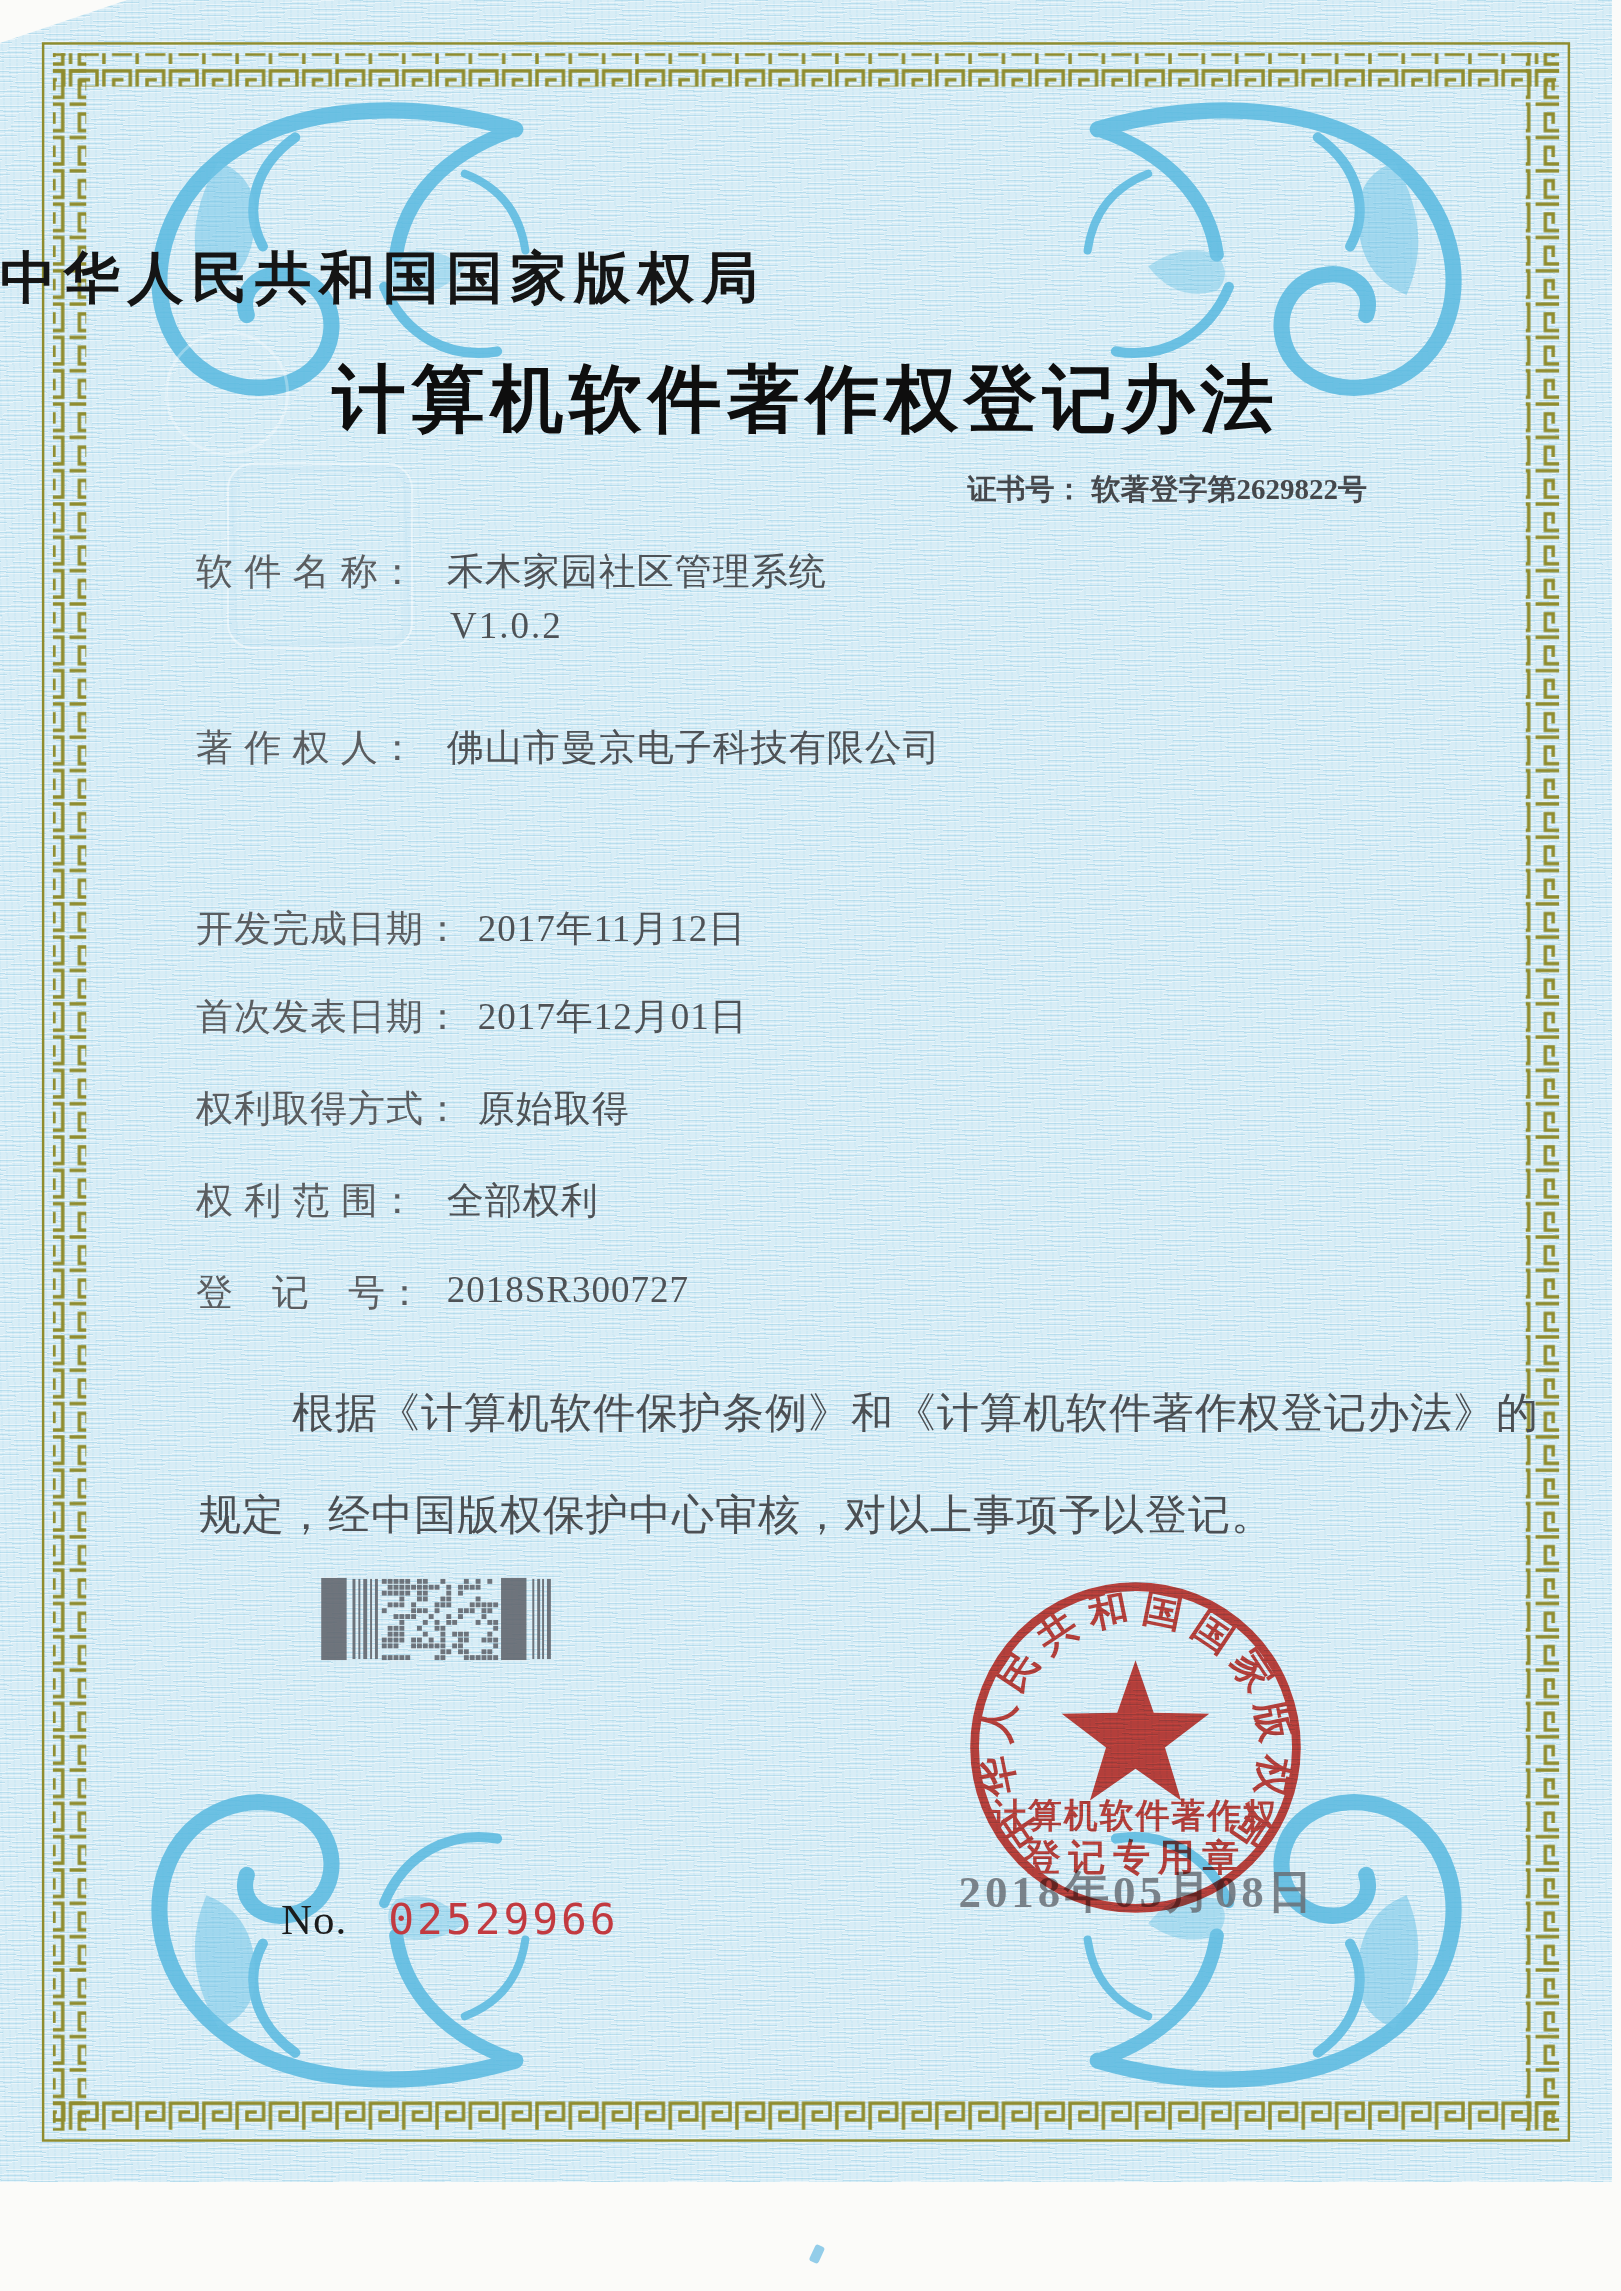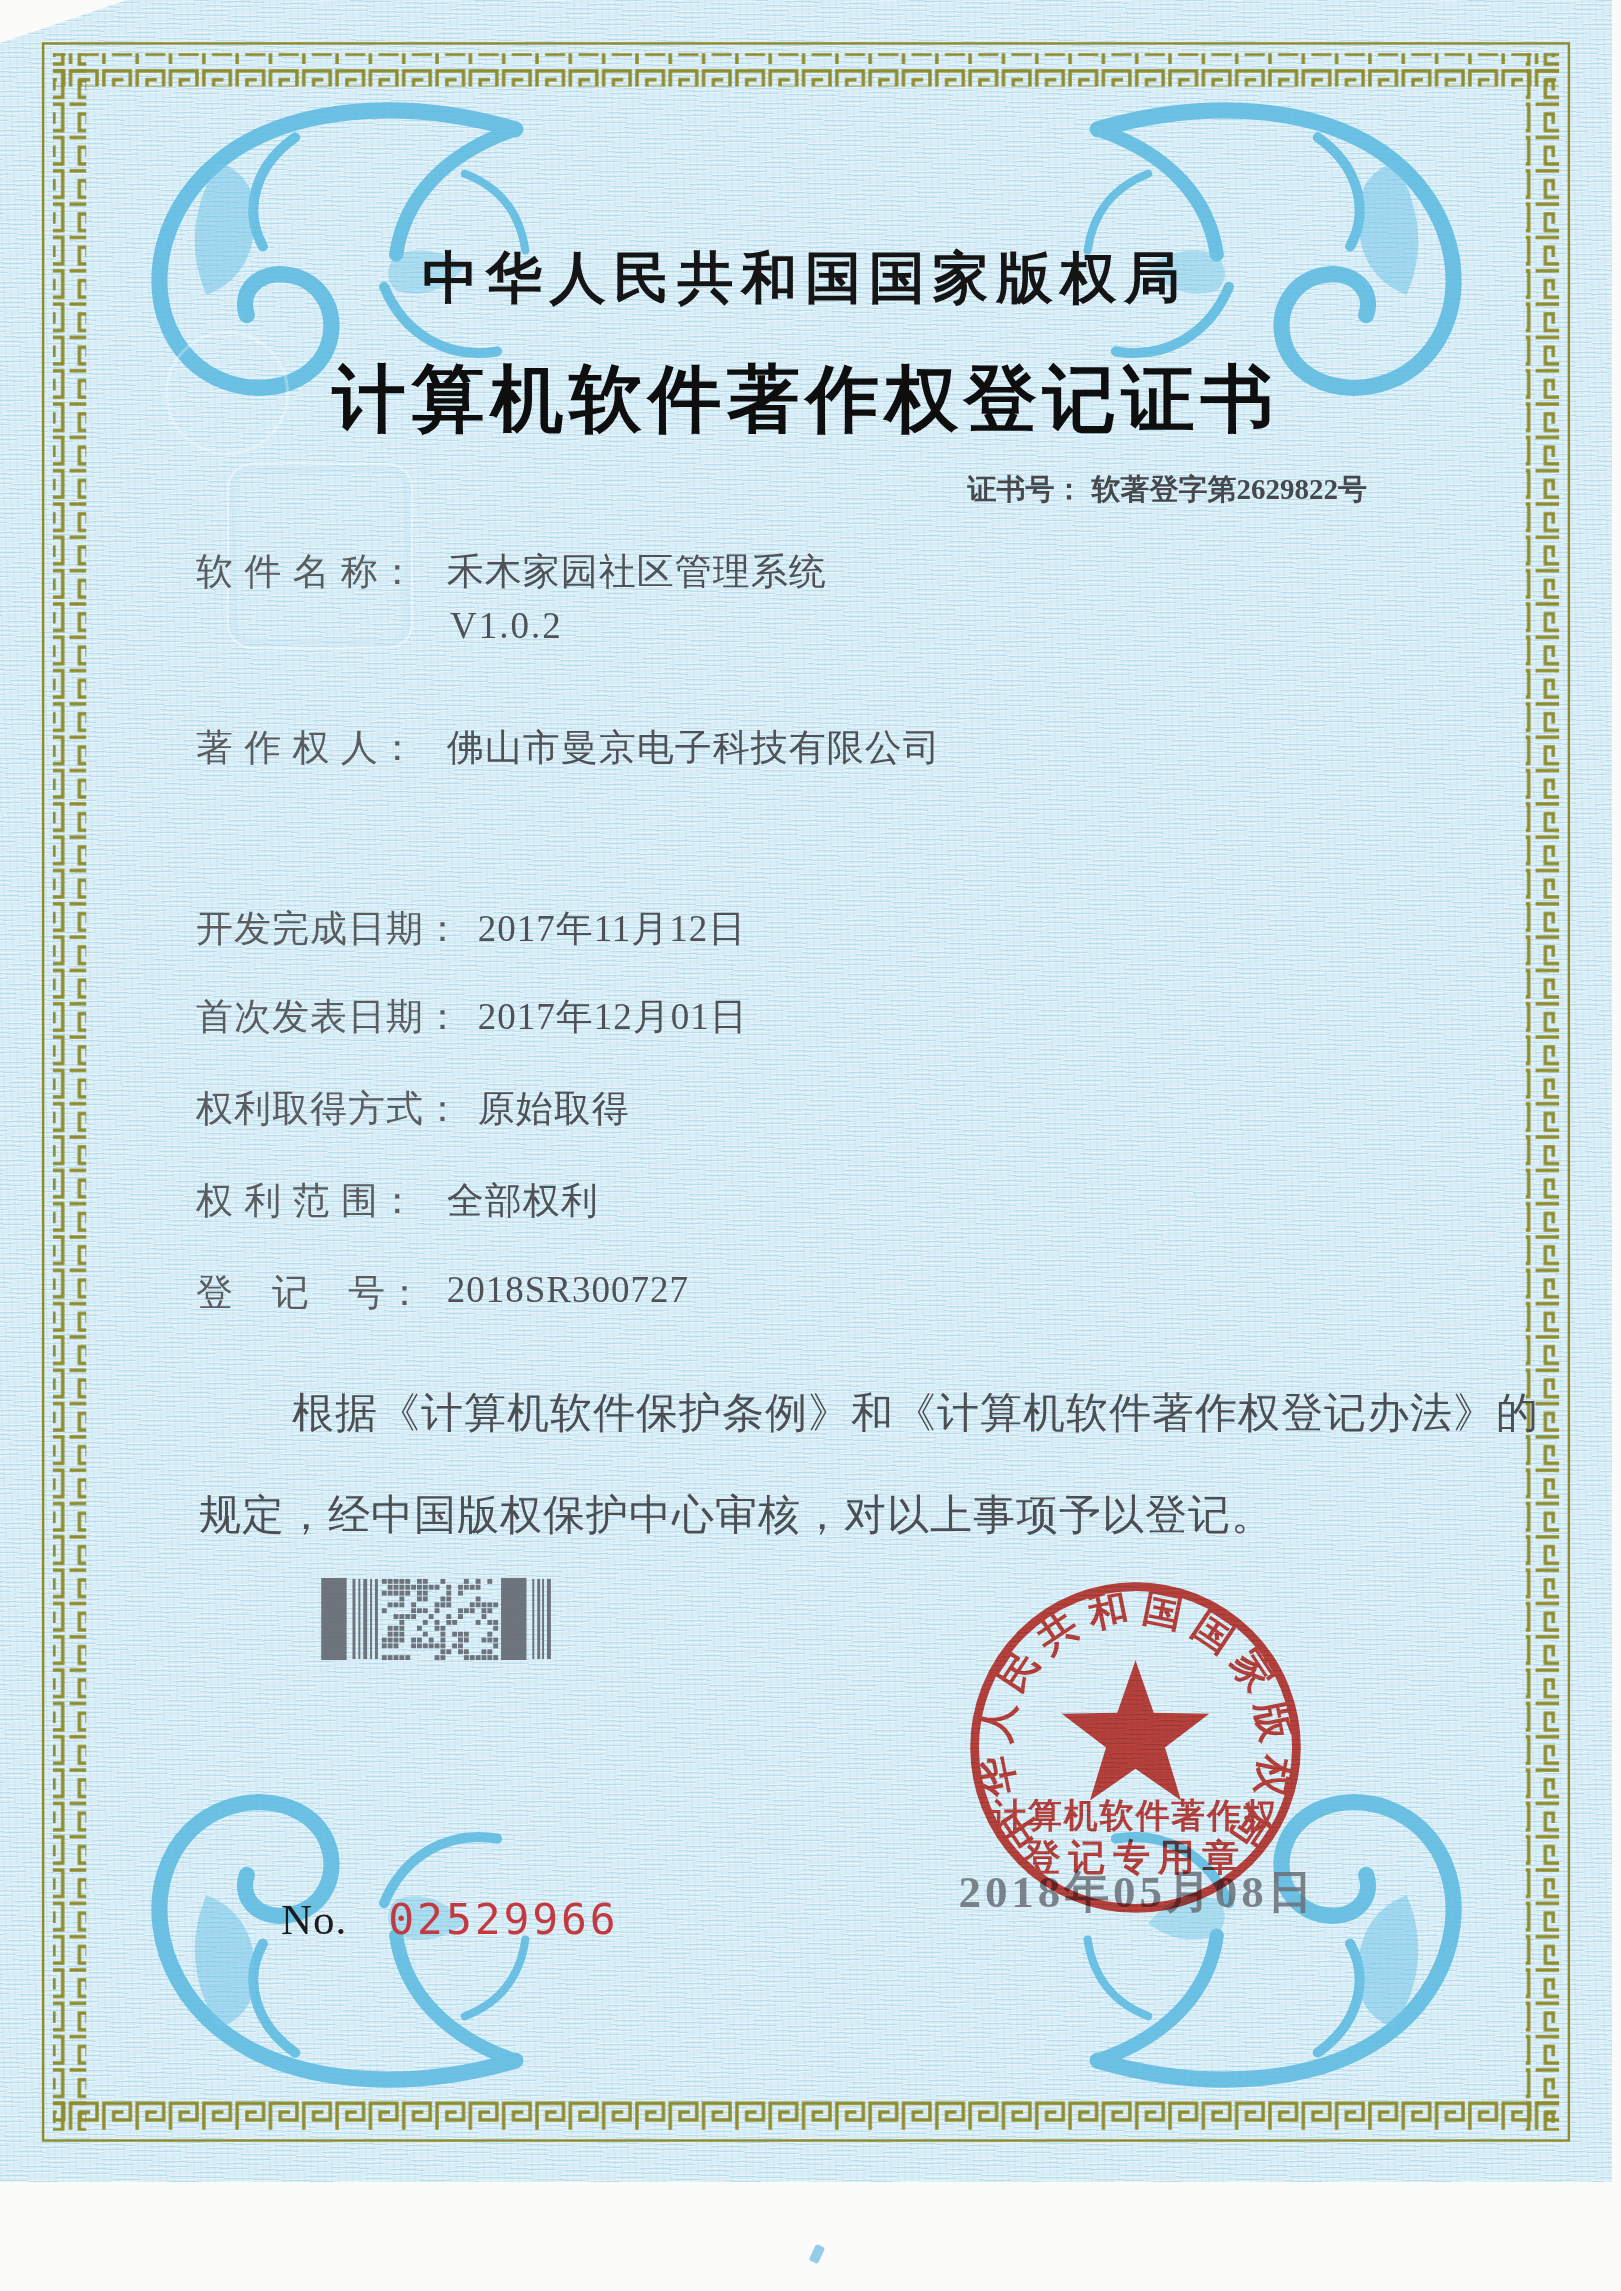--- a/index.html
+++ b/index.html
@@ -21,21 +21,21 @@
     border-top:43px solid #fbfbf9;border-right:127px solid transparent;}
   .flourish{position:absolute;width:461px;height:323px;opacity:.85;}
   .fl-tr{transform:scaleX(-1);}
   .fl-bl{transform:scaleY(-1);}
   .fl-br{transform:scale(-1,-1);}
   .emboss-square{position:absolute;left:227px;top:463px;width:182px;height:182px;
     border:2.9px solid rgba(255,255,255,.55);border-radius:25.5px;
     box-shadow:inset 0 0 0 7.8px rgba(190,223,238,.30);opacity:.75;}
   .emboss-ring{position:absolute;left:165px;top:331px;width:118px;height:118px;
     border:3.9px solid rgba(255,255,255,.5);border-radius:50%;opacity:.6;}
-  .authority{position:absolute;left:0;right:2px;top:241px;text-align:center;
+  .authority{position:absolute;left:0;right:2px;top:241px;text-align:left;
     font-size:56px;font-weight:700;letter-spacing:7.8px;color:#151515;}
   .cert-title{position:absolute;left:0;right:0;top:351px;text-align:center;
     font-size:73px;font-weight:900;letter-spacing:5.9px;color:#0e0e0e;}
   .certno{position:absolute;top:470px;right:245px;display:flex;gap:8px;
     font-size:29px;color:#45484c;font-weight:600;}
   .row{position:absolute;left:196px;display:flex;align-items:flex-start;font-size:37px;}
   .row .lbl{min-width:235px;color:#5a5d60;letter-spacing:1px;white-space:pre;}
   .row .val{margin-left:15.7px;color:#4e5256;letter-spacing:1px;}
   .val2{position:absolute;left:450px;top:604px;font-size:37px;color:#4e5256;letter-spacing:2px;}
   .stmt{position:absolute;font-size:42px;color:#4b4f53;letter-spacing:1px;}
@@ -102,21 +102,21 @@
     </svg>
   <svg class="flourish fl-br" style="left:1059px;top:1774px" viewBox="0 0 470 330" width="461" height="323">
       <use href="#flourish"></use>
     </svg>
 
   <div class="wedge"></div>
   <div class="emboss-ring"></div>
   <div class="emboss-square"></div>
 
   <div class="authority">中华人民共和国国家版权局</div>
-  <div class="cert-title">计算机软件著作权登记证书</div>
+  <div class="cert-title">计算机软件著作权登记办法</div>
 
   <div class="certno">
     <span>证书号：</span>
     <span>软著登字第2629822号</span>
   </div>
 
   <div class="row" style="top:547px">
     <span class="lbl">软 件 名 称：</span>
     <span class="val">禾木家园社区管理系统</span>
   </div>

